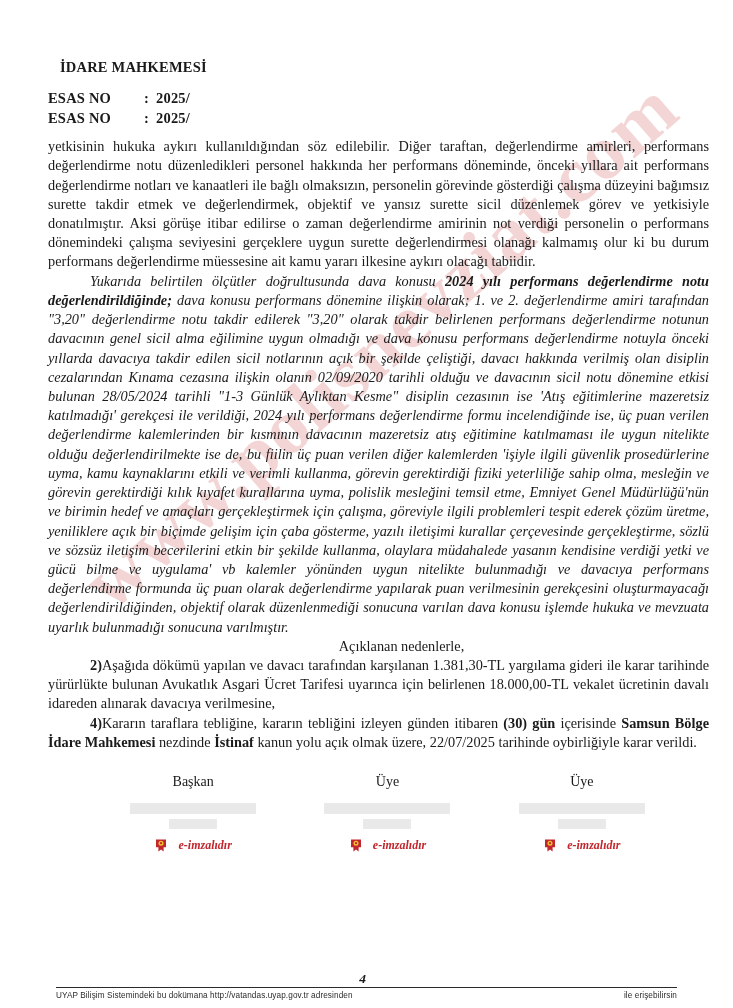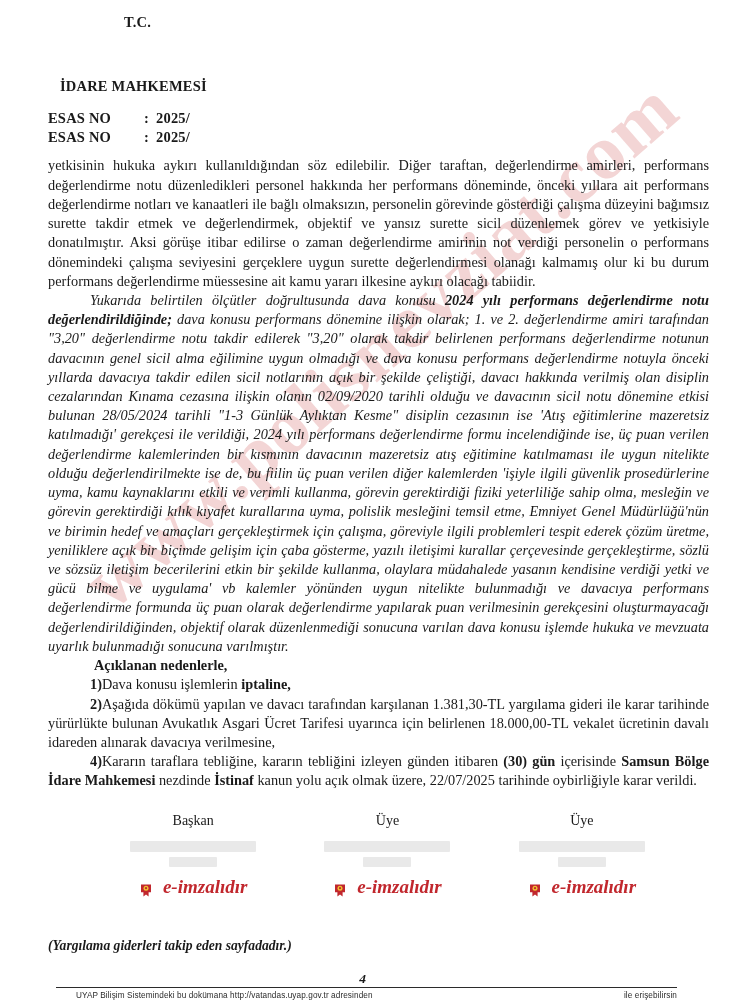--- a/index.html
+++ b/index.html
@@ -83,22 +83,23 @@
     line-height: 1.345;
     hyphens: none;
   }
   p.para.indent { text-indent: 42px; font-style: italic; }
   p.para b { font-weight: 700; }
 
   .decision-head {
     margin: 0;
     font-size: 14.3px;
     line-height: 1.345;
-    font-weight: 700;
+    font-weight: 400;
     text-indent: 46px;
+    text-align: center;
   }
   p.item {
     margin: 0;
     text-align: justify;
     font-size: 14.3px;
     line-height: 1.345;
     text-indent: 42px;
   }
   p.item .num { font-weight: 700; }
 
@@ -128,21 +129,21 @@
   .redact-bar.wide   { width: 126px; }
   .redact-bar.narrow { width: 48px; height: 10px; margin-bottom: 9px; }
 
   .esign {
     display: inline-flex;
     align-items: flex-end;
     gap: 10px;
     color: #c1272d;
     font-style: italic;
     font-weight: 700;
-    font-size: 19px;
+    font-size: 12px;
   }
   .seal {
     display: inline-block;
     width: 14px;
     height: 15px;
     position: relative;
     flex: 0 0 auto;
   }
   .seal svg { display: block; }
 
@@ -174,38 +175,37 @@
   }
   .footer-rule {
     height: 1px;
     background: #2b2b2b;
     margin: 0 56px 0 56px;
   }
   .footer-line {
     display: flex;
     justify-content: space-between;
     align-items: flex-end;
-    margin: 3px 56px 0 76px;
+    margin: 3px 56px 0 56px;
     font-family: "Liberation Sans", "DejaVu Sans", sans-serif;
     font-size: 8.2px;
     color: #2b2b2b;
     letter-spacing: 0.1px;
   }
 </style>
 </head>
 <body>
 
 <div id="page">
 
   <div id="watermark">www.polisnevziat.com</div>
 
   <div id="content">
 
     <div class="court-header">
-      <div class="ln-tc">T.C.</div>
       <div class="ln-court">İDARE MAHKEMESİ</div>
 
       <div class="case-rows">
         <div class="case-row">
           <span class="lbl">ESAS NO</span>
           <span class="sep">:</span>
           <span class="val">2025/</span>
         </div>
         <div class="case-row">
           <span class="lbl">ESAS NO</span>
@@ -216,21 +216,20 @@
     </div>
 
     <div class="body-wrap">
 
       <p class="para">yetkisinin hukuka aykırı kullanıldığından söz edilebilir. Diğer taraftan, değerlendirme amirleri, performans değerlendirme notu düzenledikleri personel hakkında her performans döneminde, önceki yıllara ait  performans değerlendirme notları ve kanaatleri ile bağlı olmaksızın, personelin görevinde gösterdiği çalışma düzeyini bağımsız surette takdir etmek ve değerlendirmek, objektif ve yansız surette sicil düzenlemek görev ve yetkisiyle donatılmıştır. Aksi görüşe itibar edilirse o zaman değerlendirme amirinin not verdiği personelin o performans dönemindeki çalışma seviyesini gerçeklere uygun surette değerlendirmesi olanağı kalmamış olur ki bu durum performans değerlendirme müessesine ait kamu yararı ilkesine aykırı olacağı tabiidir.</p>
 
       <p class="para indent"><span>Yukarıda belirtilen ölçütler doğrultusunda dava konusu </span><b>2024 yılı performans değerlendirme notu değerlendirildiğinde;</b><span> dava konusu performans dönemine ilişkin olarak; 1. ve 2. değerlendirme amiri tarafından "3,20" değerlendirme notu takdir edilerek "3,20" olarak  takdir belirlenen performans değerlendirme notunun davacının genel sicil alma eğilimine uygun olmadığı ve dava konusu performans değerlendirme notuyla önceki yıllarda davacıya takdir edilen sicil notlarının açık bir şekilde çeliştiği, davacı hakkında verilmiş olan disiplin cezalarından Kınama cezasına ilişkin olanın 02/09/2020 tarihli olduğu ve davacının sicil notu dönemine etkisi bulunan 28/05/2024 tarihli "1-3 Günlük Aylıktan Kesme" disiplin cezasının ise 'Atış eğitimlerine mazeretsiz katılmadığı' gerekçesi ile verildiği, 2024 yılı performans değerlendirme formu incelendiğinde ise, üç puan verilen değerlendirme kalemlerinden bir kısmının davacının mazeretsiz atış eğitimine katılmaması ile uygun nitelikte olduğu değerlendirilmekte ise de, bu fiilin üç puan verilen diğer kalemlerden 'işiyle ilgili güvenlik prosedürlerine uyma, kamu kaynaklarını etkili ve verimli kullanma, görevin gerektirdiği fiziki yeterliliğe sahip olma, mesleğin ve görevin gerektirdiği kılık kıyafet kurallarına uyma, polislik mesleğini temsil etme, Emniyet Genel Müdürlüğü'nün ve birimin hedef ve amaçları gerçekleştirmek için çalışma, göreviyle ilgili problemleri tespit ederek çözüm üretme, yeniliklere açık bir biçimde gelişim için çaba gösterme, yazılı iletişimi kurallar çerçevesinde gerçekleştirme, sözlü ve sözsüz iletişim becerilerini etkin bir şekilde kullanma, olaylara müdahalede yasanın kendisine verdiği yetki ve gücü bilme ve uygulama' vb kalemler yönünden uygun nitelikte bulunmadığı ve davacıya performans değerlendirme formunda üç puan olarak değerlendirme yapılarak puan verilmesinin gerekçesini oluşturmayacağı değerlendirildiğinden, objektif olarak düzenlenmediği sonucuna varılan dava konusu  işlemde hukuka ve mevzuata uyarlık bulunmadığı sonucuna varılmıştır.</span></p>
 
       <p class="decision-head">Açıklanan nedenlerle,</p>
 
-      <p class="item"><span class="num">1)</span><span>Dava konusu işlemlerin </span><b>iptaline,</b></p>
 
       <p class="item"><span class="num">2)</span><span>Aşağıda dökümü yapılan ve davacı tarafından karşılanan 1.381,30-TL yargılama gideri ile karar tarihinde yürürlükte bulunan Avukatlık Asgari Ücret Tarifesi uyarınca için belirlenen 18.000,00-TL vekalet ücretinin davalı idareden alınarak davacıya verilmesine,</span></p>
 
 
       <p class="item"><span class="num">4)</span><span>Kararın taraflara tebliğine, kararın tebliğini izleyen günden itibaren </span><b>(30) gün</b><span> içerisinde </span><b>Samsun Bölge İdare Mahkemesi</b><span> nezdinde </span><b>İstinaf</b><span> kanun yolu açık olmak üzere, 22/07/2025 tarihinde oybirliğiyle karar verildi.</span></p>
 
       <div class="sig-block">
 
         <div class="sig-col">
           <div class="sig-title">Başkan</div>
@@ -276,21 +275,20 @@
                 <circle cx="7" cy="5.2" r="1.1" fill="#c1272d"></circle>
               </svg>
             </span>
             <span>e-imzalıdır</span>
           </div>
         </div>
 
       </div>
     </div>
 
-    <div class="note">(Yargılama giderleri takip eden sayfadadır.)</div>
 
   </div>
 
   <div class="footer">
     <div class="page-no">4</div>
     <div class="footer-rule"></div>
     <div class="footer-line">
       <span>UYAP Bilişim Sistemindeki bu dokümana http://vatandas.uyap.gov.tr adresinden</span>
       <span>ile erişebilirsin</span>
     </div>

